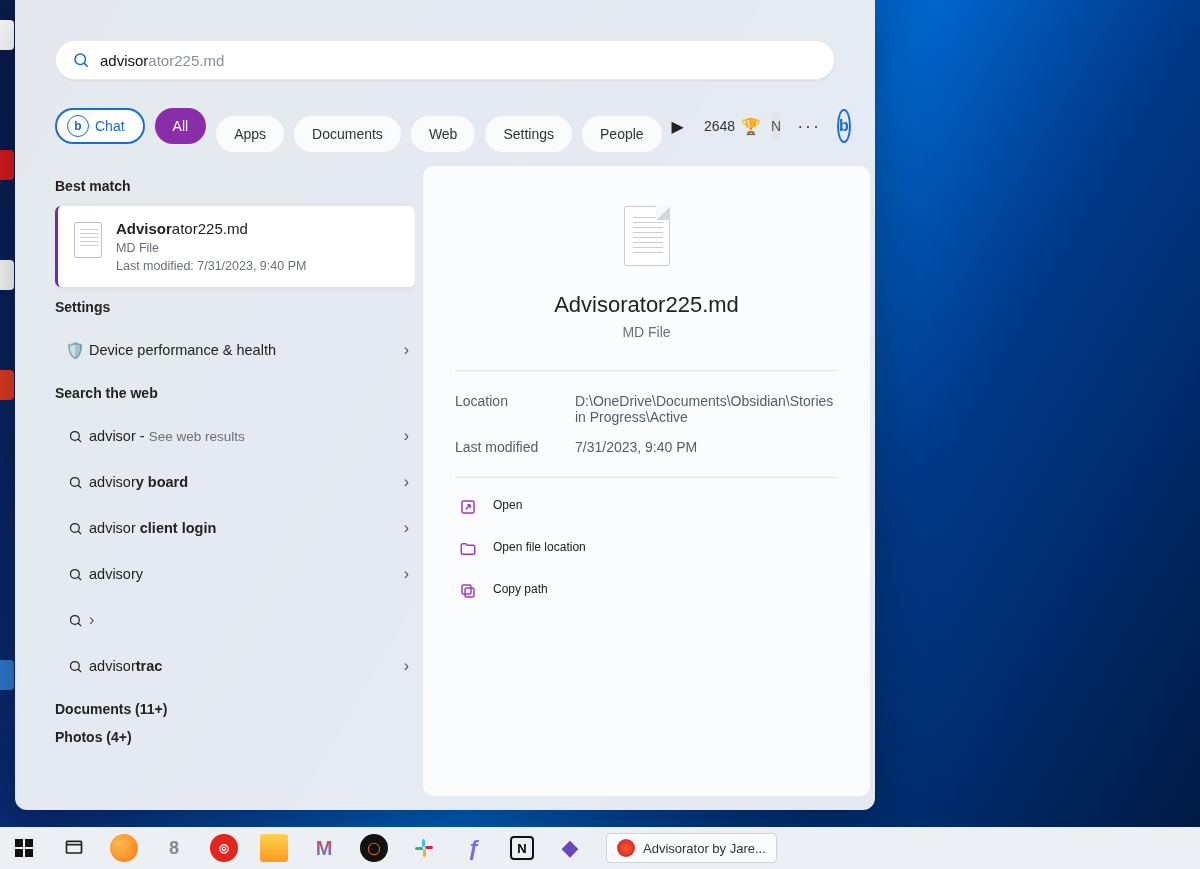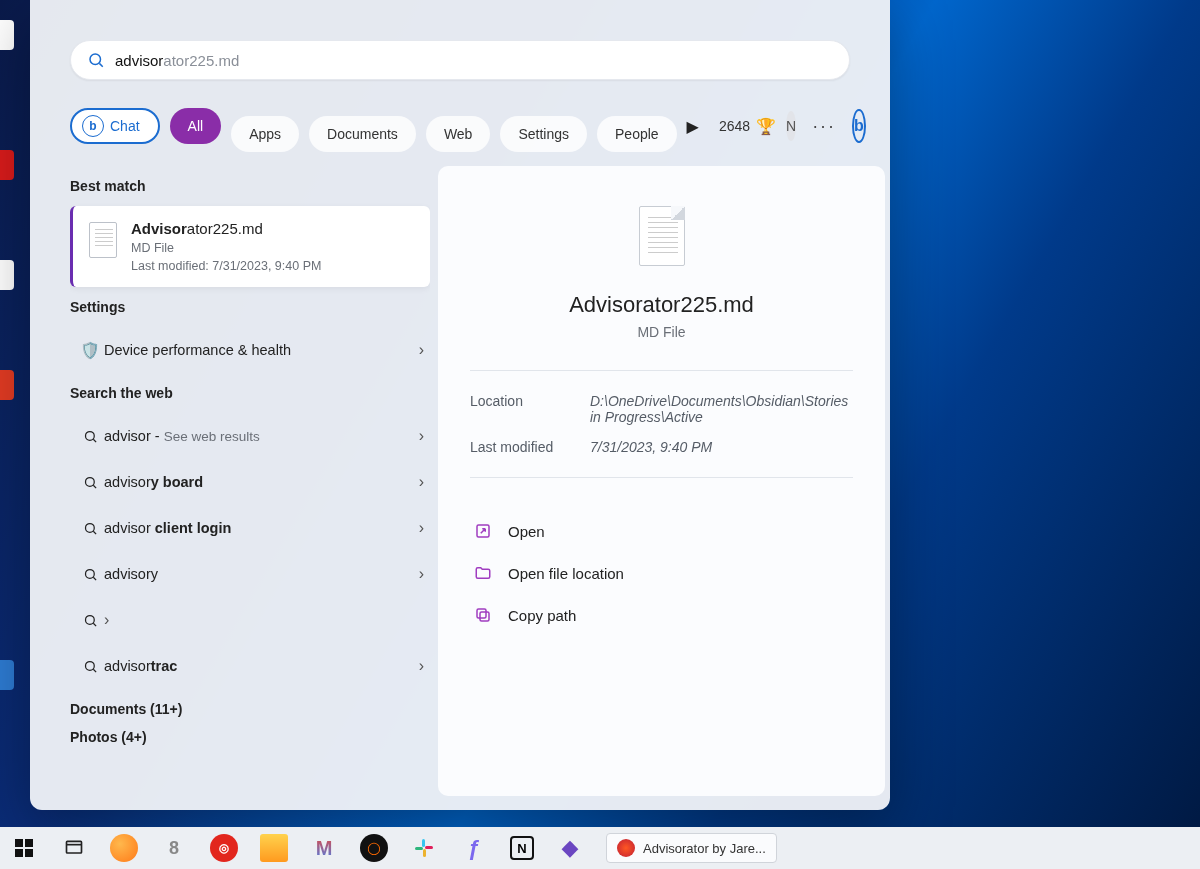--- a/index.html
+++ b/index.html
@@ -3,21 +3,21 @@
 <meta charset="utf-8">
 <style>
   * { box-sizing: border-box; margin: 0; padding: 0; }
   html, body { width: 1200px; height: 869px; overflow: hidden; font-family: "Segoe UI", Arial, sans-serif; }
   body { background: linear-gradient(120deg, #0a1a4a 0%, #0a2d7a 30%, #0066cc 55%, #003a8a 70%, #001840 100%); }
 
   .desktop { position: relative; width: 100%; height: 100%; }
 
   
   .search-panel {
-    position: absolute; left: 30px; top: 0; width: 860px; height: 810px;
+    position: absolute; left: 15px; top: 0; width: 860px; height: 810px;
     background: rgba(236,240,245,0.97);
     border-radius: 0 0 12px 12px;
     box-shadow: 0 20px 60px rgba(0,0,0,0.35);
     display: flex; flex-direction: column;
   }
 
   .search-bar-wrap { padding: 40px 40px 20px 40px; }
   .search-bar {
     width: 100%; height: 40px; background: #fff;
     border: 1px solid #e5e8ee; border-radius: 20px;
@@ -114,26 +114,26 @@
     background:linear-gradient(135deg, #f6f8fb 0 50%, #d2d7de 50%);
   }
   .preview-name { font-size:22px; color:#222; }
   .preview-type { font-size:14px; color:#6a6f77; margin-top:6px; margin-bottom:30px; }
 
   .meta-block { width:100%; border-top:1px solid #e1e5eb; border-bottom:1px solid #e1e5eb;
                 padding:22px 0; }
   .meta-row { display:flex; font-size:14px; color:#555c66; margin-bottom:14px; }
   .meta-row:last-child { margin-bottom:0; }
   .meta-key { width:120px; color:#555c66; }
-  .meta-val { flex:1; color:#555c66;font-style:italic; }
+  .meta-val { flex:1; color:#555c66; }
 
   .actions { width:100%; margin-top:20px; }
   .action {
-    display:flex; align-items:flex-end; gap:16px; height:42px;
-    font-size:15px; color:#222; cursor:pointer; padding:0 4px;
+    display:flex; align-items:flex-start; gap:16px; height:42px;
+    font-size:12px; color:#222; cursor:pointer; padding:0 4px;
   }
   .action svg { color:#a03cc0; }
 
   
   .taskbar {
     position:absolute; left:0; right:0; bottom:0; height:42px;
     background:#eceff3; display:flex; align-items:center; padding:0 10px; gap:22px;
   }
   .tb-icon {
     width:28px; height:28px; display:flex; align-items:center; justify-content:center;

